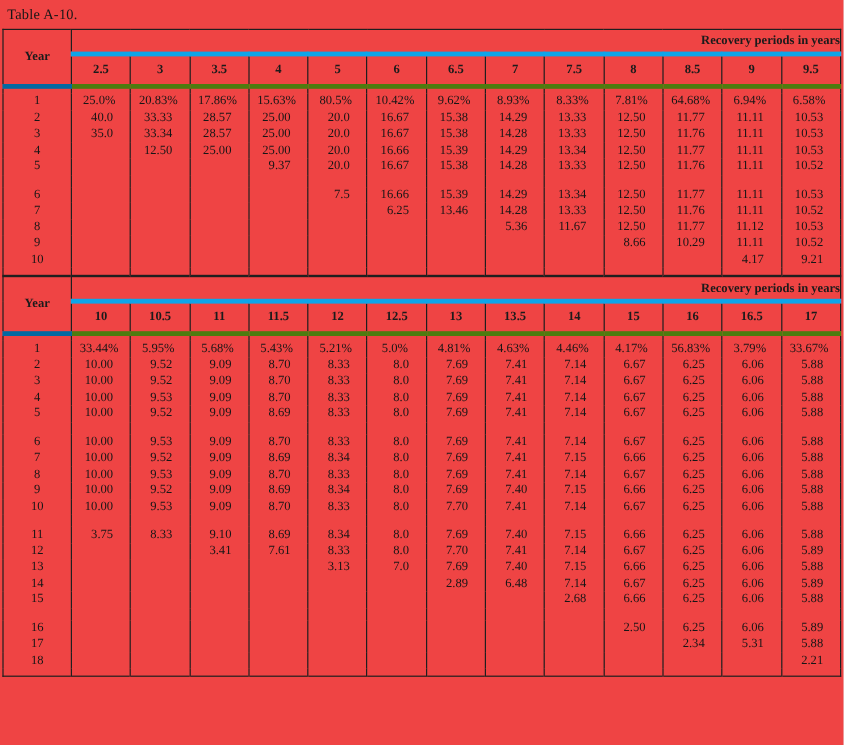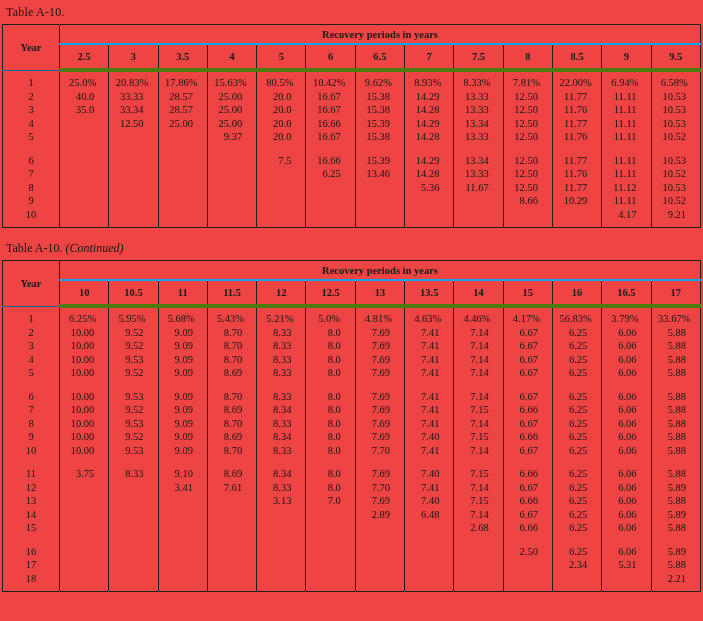--- a/index.html
+++ b/index.html
@@ -12,22 +12,22 @@
   .cap-label{width:82px;flex:0 0 82px;font-weight:400;letter-spacing:.2px;}
   .cap-titles div{font-weight:700;}
   .caption2{margin:13px 0 5px 4px;font-size:12px;line-height:14px;}
   .caption2 .italic{font-style:italic;}
   table{
     width:699px;border-collapse:collapse;table-layout:fixed;
     border:1.4px solid #1f1f1f;
   }
   th,td{padding:0;font-weight:400;}
   thead th{font-weight:700;font-size:10.5px;color:#1b1b1b;}
-  th.year{width:56px;border-right:1px solid #1f1f1f;border-bottom:1px solid #0369a1;text-align:center;}
-  th.span{border-bottom:2px solid #0ea5e9;text-align:center;height:18px;}
+  th.year{width:56px;border-right:1px solid #1f1f1f;border-bottom:4px solid #0369a1;text-align:center;}
+  th.span{border-bottom:4px solid #0ea5e9;text-align:right;height:18px;}
   th.col{border-left:1px solid #1f1f1f;border-bottom:4px solid #4d7c0f;text-align:center;height:23px;}
   tbody td{height:13.5px;line-height:13.5px;font-size:10.5px;white-space:nowrap;}
   td.year{border-right:1px solid #1f1f1f;text-align:center;}
   td.val{border-left:1px solid #1f1f1f;text-align:right;padding-right:14px;}
   td.val.pct{padding-right:3px;text-align:center;}
   tr.pad-top td{height:4px;line-height:4px;}
   tr.pad-bot td{height:6px;line-height:6px;}
   tr.gap td{height:10px;line-height:10px;}
 </style>
 </head>
@@ -83,21 +83,21 @@
           <td class="val pct">25.0%</td>
           <td class="val pct">20.83%</td>
           <td class="val pct">17.86%</td>
           <td class="val pct">15.63%</td>
           <td class="val pct">80.5%</td>
           <td class="val pct">10.42%</td>
           <td class="val pct">9.62%</td>
           <td class="val pct">8.93%</td>
           <td class="val pct">8.33%</td>
           <td class="val pct">7.81%</td>
-          <td class="val pct">22.00%</td>
+          <td class="val pct">64.68%</td>
           <td class="val pct">6.94%</td>
           <td class="val pct">6.58%</td>
         </tr>
         <tr>
           <td class="year">2</td>
           <td class="val">40.0</td>
           <td class="val">33.33</td>
           <td class="val">28.57</td>
           <td class="val">25.00</td>
           <td class="val">20.0</td>
@@ -266,24 +266,20 @@
           <td class="val"></td>
           <td class="val"></td>
           <td class="val"></td>
           <td class="val"></td>
           <td class="val"></td>
           <td class="val"></td>
         </tr>
       </tbody>
     </table>
 
-  <div class="caption2">
-    <span>Table A-10.</span>
-    <span class="italic">(Continued)</span>
-  </div>
 
   <table>
       <thead>
         <tr>
           <th class="year" rowspan="2">Year</th>
           <th class="span" colspan="13">Recovery periods in years</th>
         </tr>
         <tr>
           <th class="col">10</th>
           <th class="col">10.5</th>
@@ -312,21 +308,21 @@
           <td class="val"></td>
           <td class="val"></td>
           <td class="val"></td>
           <td class="val"></td>
           <td class="val"></td>
           <td class="val"></td>
           <td class="val"></td>
         </tr>
         <tr>
           <td class="year">1</td>
-          <td class="val pct">6.25%</td>
+          <td class="val pct">33.44%</td>
           <td class="val pct">5.95%</td>
           <td class="val pct">5.68%</td>
           <td class="val pct">5.43%</td>
           <td class="val pct">5.21%</td>
           <td class="val pct">5.0%</td>
           <td class="val pct">4.81%</td>
           <td class="val pct">4.63%</td>
           <td class="val pct">4.46%</td>
           <td class="val pct">4.17%</td>
           <td class="val pct">56.83%</td>

